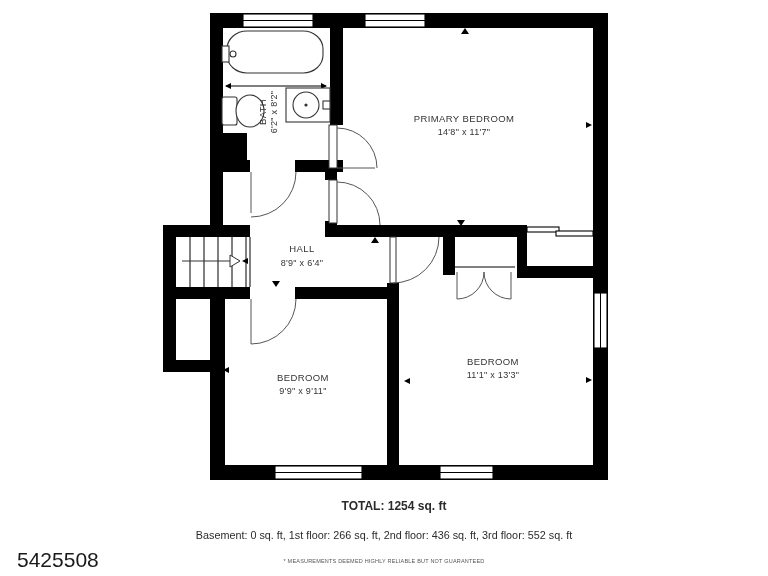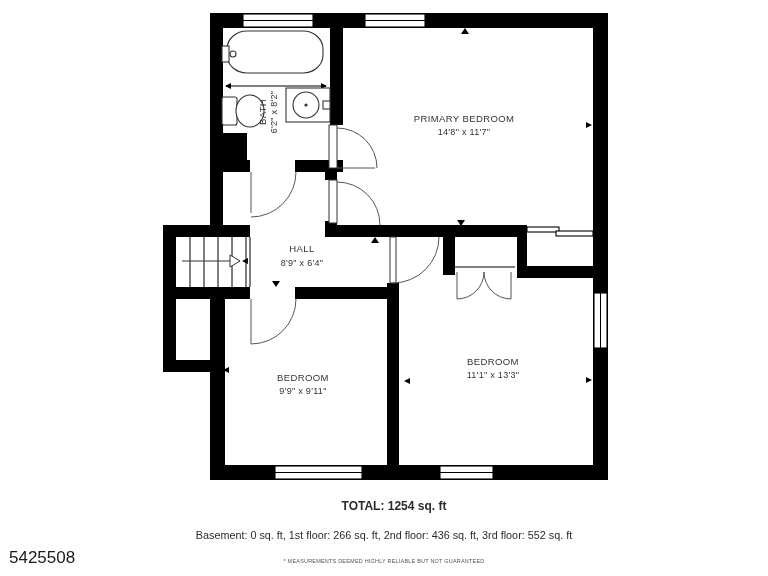--- a/index.html
+++ b/index.html
@@ -13,21 +13,21 @@
   .thinline{stroke:#000;stroke-width:1;fill:none;}
   .arc{stroke:#555;stroke-width:1;fill:none;}
   .fixture{stroke:#333;stroke-width:1.1;fill:#fff;}
   .leaf{fill:#fff;stroke:#333;stroke-width:1;}
   .winbox{fill:#fff;stroke:#000;stroke-width:1.1;}
   .marker{fill:#000;}
   #footer{position:absolute;left:0;top:499px;width:768px;text-align:center;color:#2b2b2b;}
   #footer .total{font-size:12px;font-weight:bold;margin:0 0 2px 0;padding-left:20px;}
   #footer .line{font-size:10.8px;line-height:13px;margin:16px;}
   #footer .disclaimer{font-size:5.5px;color:#555;margin-top:4px;letter-spacing:.2px;}
-  #listing-id{position:absolute;left:9px;top:548px;font-size:17px;color:#1a1a1a;}
+  #listing-id{position:absolute;left:17px;top:548px;font-size:21px;color:#1a1a1a;}
 </style>
 </head>
 <body>
 
 <div id="plan-wrap">
 <svg width="768" height="576" viewBox="0 0 768 576">
 
   <g>
     <rect class="wall" x="210" y="13" width="398" height="15"></rect>
     <rect class="wall" x="593" y="13" width="15" height="467"></rect>

